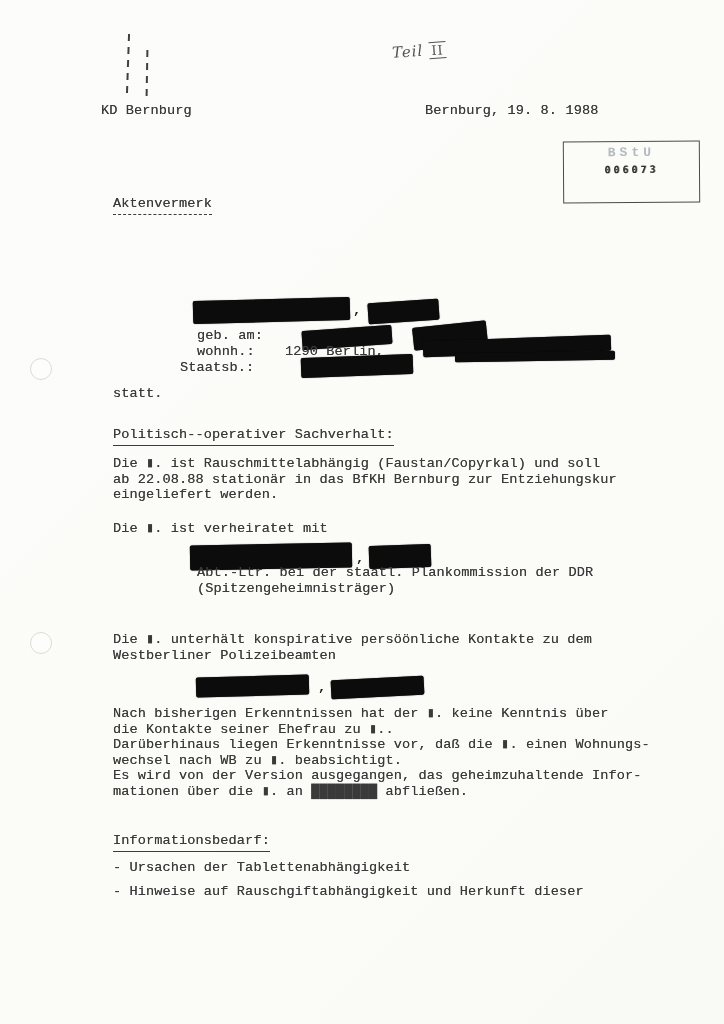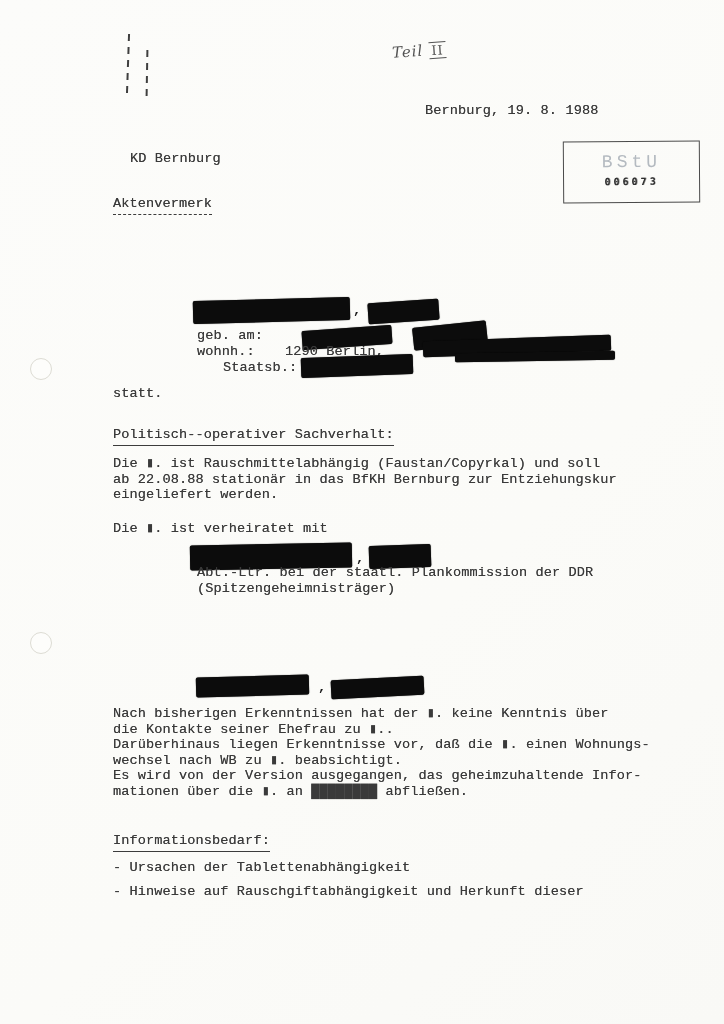--- a/index.html
+++ b/index.html
@@ -35,22 +35,22 @@
   }
   .comma{position:absolute;font-weight:bold;color:#1a1a1a;}
   .stamp{
     position:absolute;left:563px;top:141px;width:137px;height:62px;
     border:1.6px solid #4a4a4a;
     box-sizing:border-box;
     text-align:center;
     transform:rotate(-0.4deg);
   }
   .stamp-org{
-    display:block;margin-top:10px;
-    font-size:18px;font-weight:normal;letter-spacing:4px;
+    display:block;margin-top:3px;
+    font-size:13px;font-weight:bold;letter-spacing:4px;
     color:#b4bac0;text-shadow:none;
   }
   .stamp-num{
     display:block;margin-top:4px;
     font-family:"DejaVu Sans Mono",monospace;
     font-size:10px;font-weight:bold;letter-spacing:3px;
     color:#2f2f2f;
     text-shadow:0.7px 0 0 rgba(47,47,47,0.5);
   }
   .note{
@@ -84,21 +84,21 @@
 </head>
 <body>
 
 <div class="page">
 
   <div class="pen pen1"></div>
   <div class="pen pen2"></div>
 
   <div class="note"><span>Teil</span><span class="numeral">II</span></div>
 
-  <div class="txt" style="left:130px;top:103px;margin-top:48px;">KD Bernburg</div>
+  <div class="txt" style="left:101px;top:103px;">KD Bernburg</div>
   <div class="txt" style="left:425px;top:103px;">Bernburg, 19. 8. 1988</div>
 
   <div class="stamp">
     <span class="stamp-org">BStU</span>
     <span class="stamp-num">006073</span>
   </div>
 
   <div class="txt" style="left:113px;top:196px;"><span class="heading dashed">Aktenvermerk</span></div>
 
 
@@ -110,21 +110,21 @@
     <div class="txt" style="left:197px;top:328px;">geb. am:</div>
     <div class="bar" style="left:302px;top:328px;width:90px;height:19px;transform:rotate(-4deg);"></div>
     <div class="txt" style="left:397px;top:328px;margin-left:45px;">in</div>
     <div class="bar" style="left:413px;top:324px;width:74px;height:23px;transform:rotate(-6deg);"></div>
     <div class="bar" style="left:423px;top:338px;width:188px;height:16px;transform:rotate(-2deg);"></div>
     <div class="bar" style="left:455px;top:352px;width:160px;height:9px;transform:rotate(-1deg);"></div>
 
     <div class="txt" style="left:197px;top:344px;">wohnh.:</div>
     <div class="txt" style="left:285px;top:344px;">1290 Berlin,</div>
 
-    <div class="txt" style="left:180px;top:360px;margin-left:43px;">Staatsb.:</div>
+    <div class="txt" style="left:180px;top:360px;">Staatsb.:</div>
     <div class="bar" style="left:301px;top:356px;width:112px;height:20px;transform:rotate(-2deg);"></div>
   </div>
 
   <div class="txt" style="left:113px;top:386px;">statt.</div>
 
   <div class="txt" style="left:113px;top:427px;"><span class="heading">Politisch--operativer Sachverhalt:</span></div>
 
   <div class="txt" style="left:113px;top:456px;">Die ▮. ist Rauschmittelabhängig (Faustan/Copyrkal) und soll
 ab 22.08.88 stationär in das BfKH Bernburg zur Entziehungskur
 eingeliefert werden.</div>
@@ -133,20 +133,22 @@
 
   <div>
     <div class="bar" style="left:190px;top:544px;width:162px;height:25px;transform:rotate(-1deg);"></div>
     <div class="comma" style="left:356px;top:551px;">,</div>
     <div class="bar" style="left:369px;top:545px;width:62px;height:23px;transform:rotate(-2deg);"></div>
     <div class="txt" style="left:197px;top:565px;">Abt.-Ltr. bei der staatl. Plankommission der DDR
 (Spitzengeheimnisträger)</div>
   </div>
 
 
+  <div class="txt" style="left:113px;top:632px;">Die ▮. unterhält konspirative persöönliche Kontakte zu dem
+Westberliner Polizeibeamten</div>
 
   <div>
     <div class="bar" style="left:196px;top:676px;width:113px;height:20px;transform:rotate(-1.5deg);"></div>
     <div class="comma" style="left:318px;top:680px;">,</div>
     <div class="bar" style="left:331px;top:678px;width:93px;height:19px;transform:rotate(-3deg);"></div>
   </div>
 
   <div class="txt" style="left:113px;top:706px;">Nach bisherigen Erkenntnissen hat der ▮. keine Kenntnis über
 die Kontakte seiner Ehefrau zu ▮..
 Darüberhinaus liegen Erkenntnisse vor, daß die ▮. einen Wohnungs-

